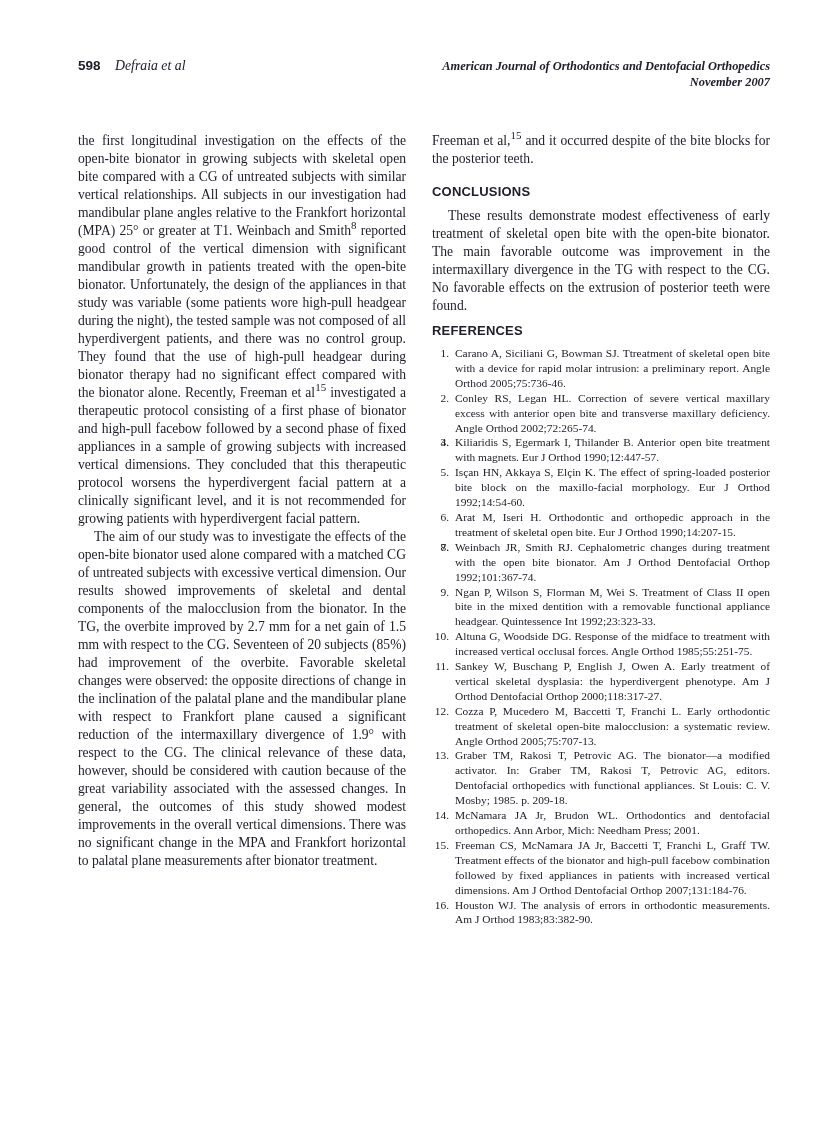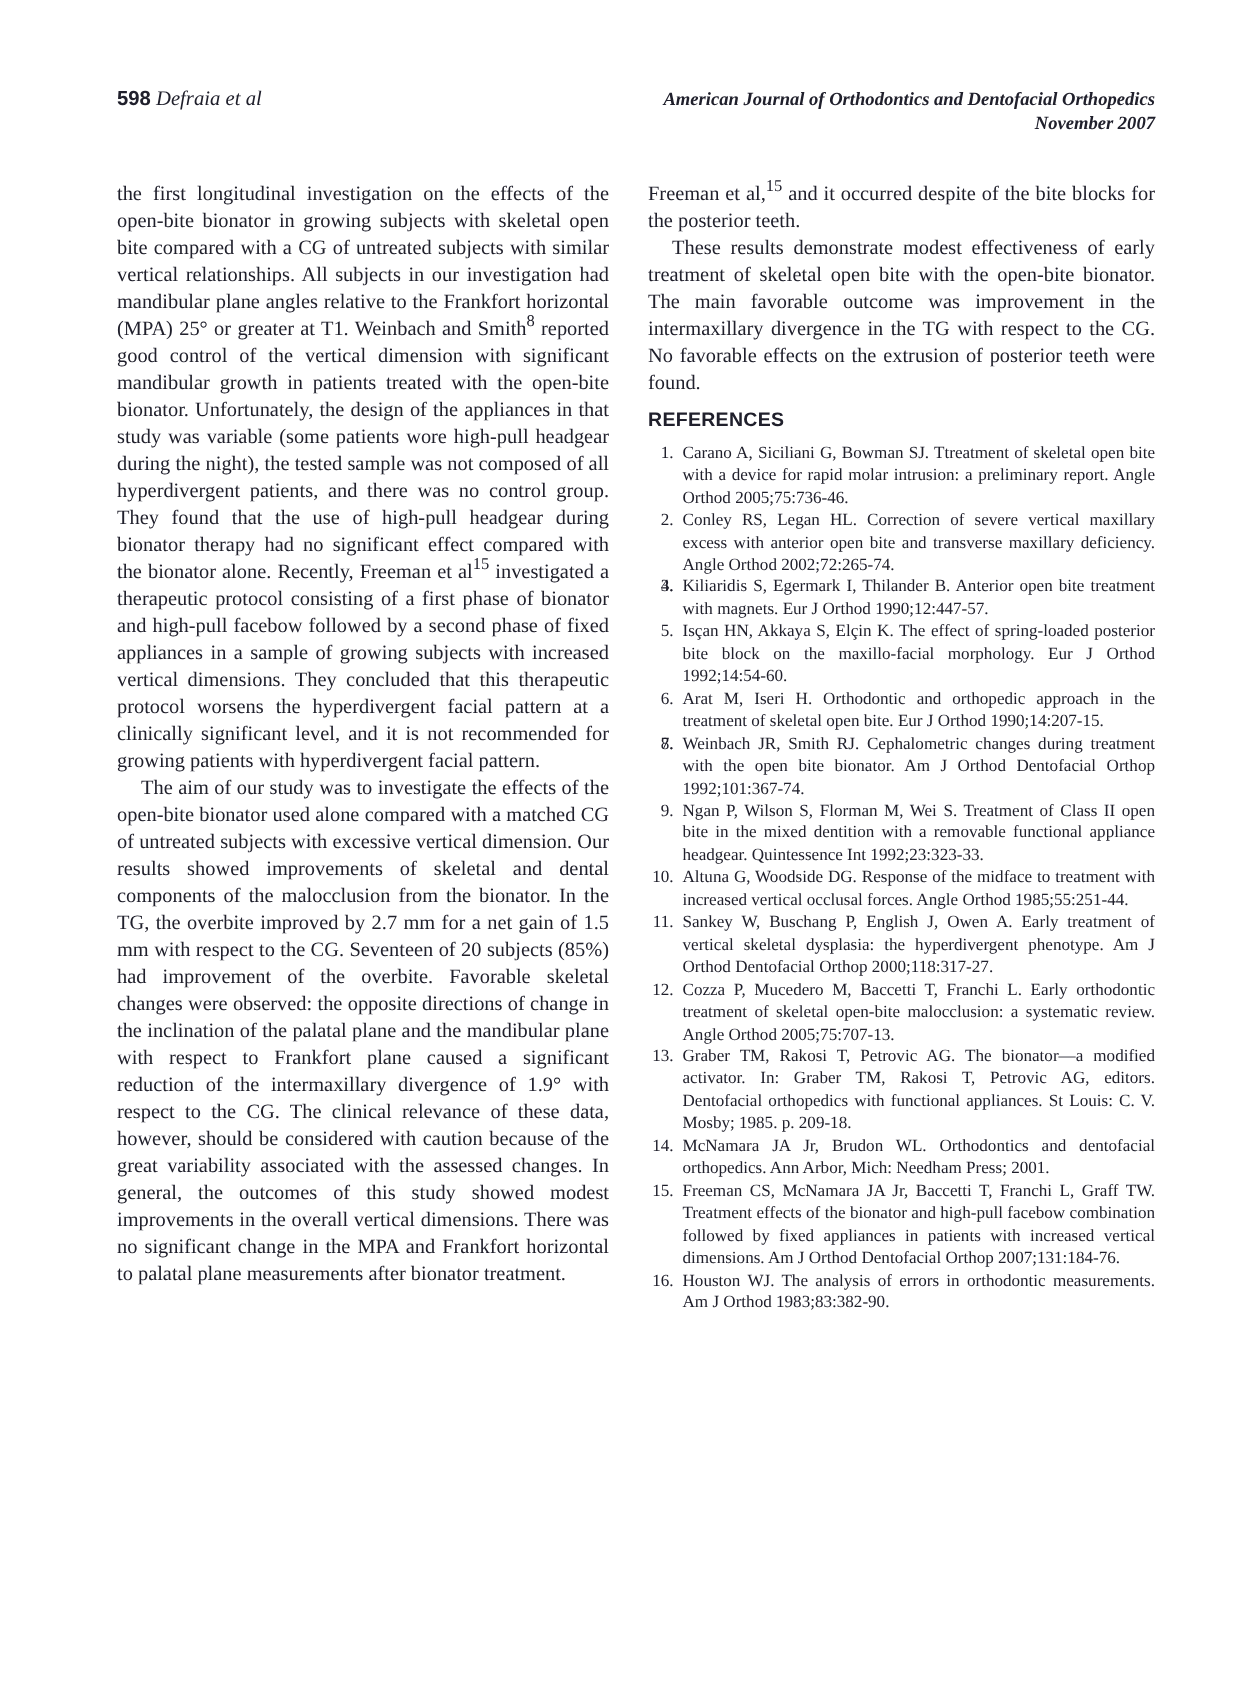--- a/index.html
+++ b/index.html
@@ -13,31 +13,31 @@
   .page { position: relative; width: 838px; height: 1122px; overflow: hidden; }
 
   
   .running-head {
     position: absolute; left: 78px; top: 58px; width: 692px;
     display: flex; justify-content: space-between; align-items: flex-start;
   }
   .rh-left { font-size: 13.8px; white-space: nowrap; }
   .page-num {
     font-family: "Liberation Sans", sans-serif;
-    font-weight: bold; font-size: 13.5px; 
+    font-weight: bold; font-size: 13.5px; margin-right: 11px;
   }
   .authors { font-style: italic; }
   .rh-right {
     text-align: right; font-style: italic;
     font-size: 12.4px; line-height: 16px; font-weight: bold;
   }
 
   
   .columns {
-    position: absolute; left: 78px; top: 120px; width: 692px;
+    position: absolute; left: 78px; top: 132px; width: 692px;
     display: flex; gap: 26px;
   }
   .col-left  { width: 328px; }
   .col-right { width: 338px; }
 
   .body-par {
     margin: 0; text-align: justify;
     font-size: 13.6px; line-height: 18px;
   }
   .indent { text-indent: 16px; }
@@ -76,20 +76,21 @@
   <main class="columns">
 
     <section class="col-left">
       <p class="body-par"><span>the first longitudinal investigation on the effects of the open-bite bionator in growing subjects with skeletal open bite compared with a CG of untreated subjects with similar vertical relationships. All subjects in our investigation had mandibular plane angles relative to the Frankfort horizontal (MPA) 25° or greater at T1. Weinbach and Smith</span><sup>8</sup><span> reported good control of the vertical dimension with significant mandibular growth in patients treated with the open-bite bionator. Unfortunately, the design of the appliances in that study was variable (some patients wore high-pull headgear during the night), the tested sample was not composed of all hyperdivergent patients, and there was no control group. They found that the use of high-pull headgear during bionator therapy had no significant effect compared with the bionator alone. Recently, Freeman et al</span><sup>15</sup><span> investigated a therapeutic protocol consisting of a first phase of bionator and high-pull facebow followed by a second phase of fixed appliances in a sample of growing subjects with increased vertical dimensions. They concluded that this therapeutic protocol worsens the hyperdivergent facial pattern at a clinically significant level, and it is not recommended for growing patients with hyperdivergent facial pattern.</span></p>
       <p class="body-par indent"><span>The aim of our study was to investigate the effects of the open-bite bionator used alone compared with a matched CG of untreated subjects with excessive vertical dimension. Our results showed improvements of skeletal and dental components of the malocclusion from the bionator. In the TG, the overbite improved by 2.7 mm for a net gain of 1.5 mm with respect to the CG. Seventeen of 20 subjects (85%) had improvement of the overbite. Favorable skeletal changes were observed: the opposite directions of change in the inclination of the palatal plane and the mandibular plane with respect to Frankfort plane caused a significant reduction of the intermaxillary divergence of 1.9° with respect to the CG. The clinical relevance of these data, however, should be considered with caution because of the great variability associated with the assessed changes. In general, the outcomes of this study showed modest improvements in the overall vertical dimensions. There was no significant change in the MPA and Frankfort horizontal to palatal plane measurements after bionator treatment.</span></p>
     </section>
 
     <section class="col-right">
       <p class="body-par"><span>Freeman et al,</span><sup>15</sup><span> and it occurred despite of the bite blocks for the posterior teeth.</span></p>
 
+      <h2 class="section-heading">CONCLUSIONS</h2>
       <p class="body-par indent">These results demonstrate modest effectiveness of early treatment of skeletal open bite with the open-bite bionator. The main favorable outcome was improvement in the intermaxillary divergence in the TG with respect to the CG. No favorable effects on the extrusion of posterior teeth were found.</p>
 
       <h2 class="section-heading refs-heading">REFERENCES</h2>
 
       <ol class="refs">
 
           <li class="ref">
             <span class="ref-num">1.</span>
             <span class="ref-text">Carano A, Siciliani G, Bowman SJ. Ttreatment of skeletal open bite with a device for rapid molar intrusion: a preliminary report. Angle Orthod 2005;75:736-46.</span>
           </li>
@@ -127,21 +128,21 @@
             <span class="ref-text">Weinbach JR, Smith RJ. Cephalometric changes during treatment with the open bite bionator. Am J Orthod Dentofacial Orthop 1992;101:367-74.</span>
           </li>
 
           <li class="ref">
             <span class="ref-num">9.</span>
             <span class="ref-text">Ngan P, Wilson S, Florman M, Wei S. Treatment of Class II open bite in the mixed dentition with a removable functional appliance headgear. Quintessence Int 1992;23:323-33.</span>
           </li>
 
           <li class="ref">
             <span class="ref-num">10.</span>
-            <span class="ref-text">Altuna G, Woodside DG. Response of the midface to treatment with increased vertical occlusal forces. Angle Orthod 1985;55:251-44.</span>
+            <span class="ref-text">Altuna G, Woodside DG. Response of the midface to treatment with increased vertical occlusal forces. Angle Orthod 1985;55:251-75.</span>
           </li>
 
           <li class="ref">
             <span class="ref-num">11.</span>
             <span class="ref-text">Sankey W, Buschang P, English J, Owen A. Early treatment of vertical skeletal dysplasia: the hyperdivergent phenotype. Am J Orthod Dentofacial Orthop 2000;118:317-27.</span>
           </li>
 
           <li class="ref">
             <span class="ref-num">12.</span>
             <span class="ref-text">Cozza P, Mucedero M, Baccetti T, Franchi L. Early orthodontic treatment of skeletal open-bite malocclusion: a systematic review. Angle Orthod 2005;75:707-13.</span>

